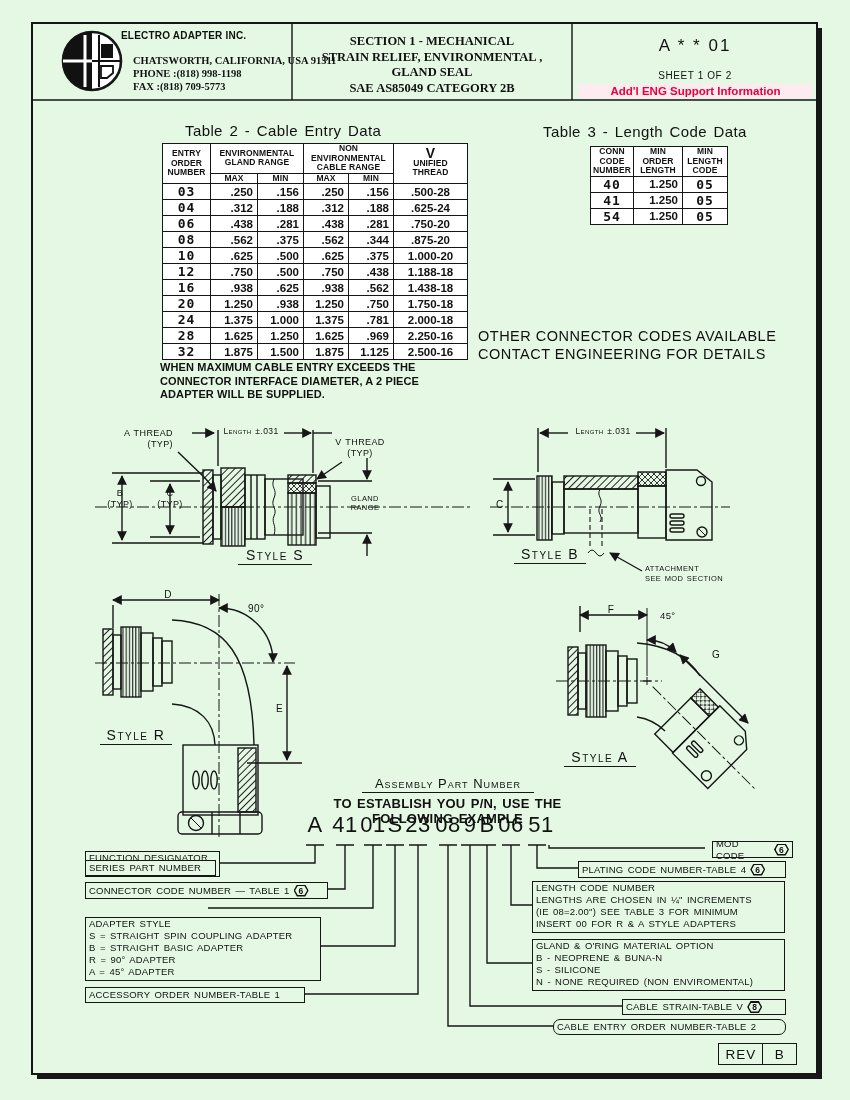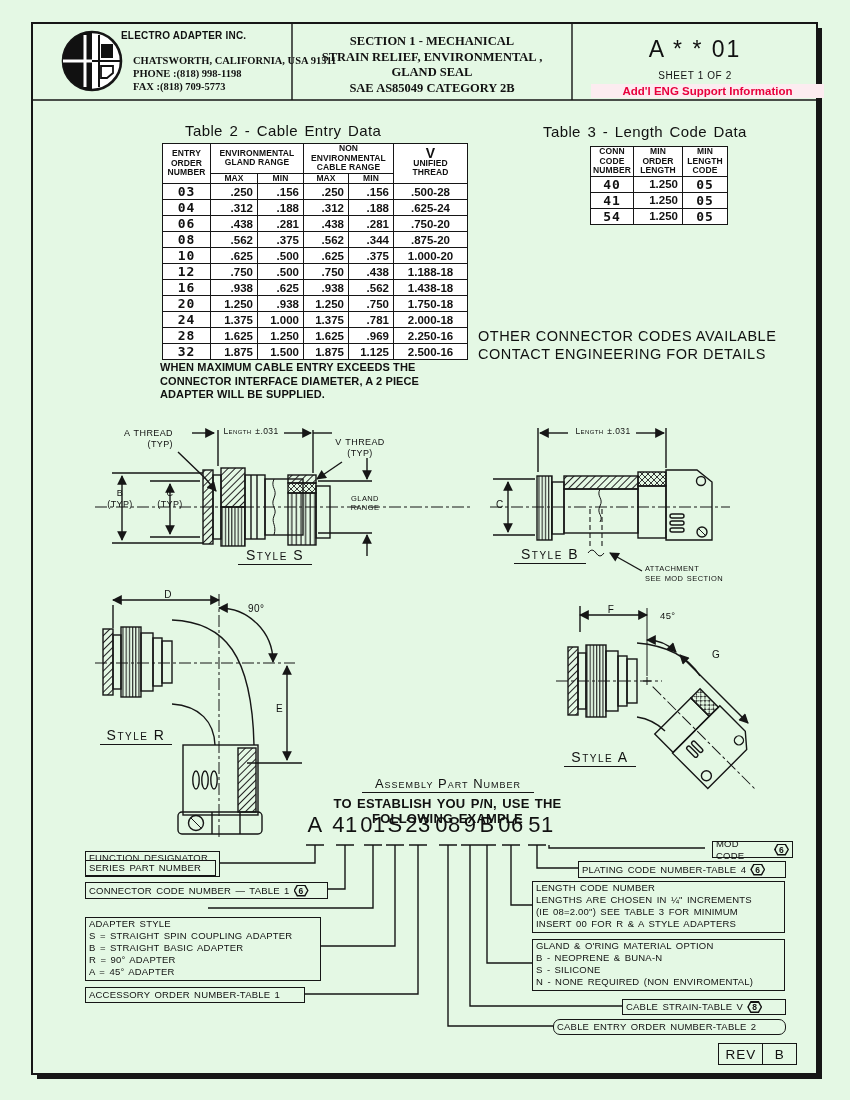--- a/index.html
+++ b/index.html
@@ -8,23 +8,23 @@
   [data-bind]{white-space:pre-line;}
   .abs{position:absolute;}
   #border-main{position:absolute;left:31px;top:22px;width:783px;height:1049px;border:2.5px solid #161616;}
   #shadow-b{position:absolute;left:37px;top:1075px;width:784px;height:4px;background:#161616;}
   #shadow-r{position:absolute;left:818px;top:28px;width:4px;height:1051px;background:#161616;}
   svg{position:absolute;left:0;top:0;}
   
   #company{left:121px;top:30px;font-size:10px;font-weight:bold;letter-spacing:.2px;}
   .addr{left:133px;font-size:10.5px;font-weight:bold;font-family:"Liberation Serif",serif;}
   #hdr-title{left:296px;top:34px;width:272px;text-align:center;font-size:12.5px;line-height:15.5px;font-weight:bold;font-family:"Liberation Serif",serif;}
-  #doc-code{left:575px;top:36px;width:240px;text-align:center;font-size:23px;letter-spacing:2px;}
+  #doc-code{left:575px;top:36px;width:240px;text-align:center;font-size:17px;letter-spacing:2px;}
   #sheet{left:575px;top:70px;width:240px;text-align:center;font-size:10px;letter-spacing:.6px;}
-  #support{left:579px;top:84px;width:233px;height:14px;background:#fcecf0;color:#e8003c;font-size:11.5px;font-weight:bold;text-align:center;line-height:14px;margin-left:12px;}
+  #support{left:579px;top:84px;width:233px;height:14px;background:#fcecf0;color:#e8003c;font-size:11.5px;font-weight:bold;text-align:center;line-height:14px;}
   
   .ttitle{font-size:15px;letter-spacing:.4px;word-spacing:2px;}
   #t2-title{left:185px;top:122px;}
   #t3-title{left:543px;top:123px;}
   table{border-collapse:collapse;background:#ffffff;}
   #t2{left:162px;top:143px;}
   #t3{left:590px;top:146px;}
   th,td{border:1.4px solid #161616;padding:0 2px;}
   th{font-size:8.5px;line-height:9.5px;font-weight:bold;text-align:center;letter-spacing:.1px;}
   td{font-size:11.5px;font-weight:bold;height:14px;text-align:right;padding-right:4px;}

